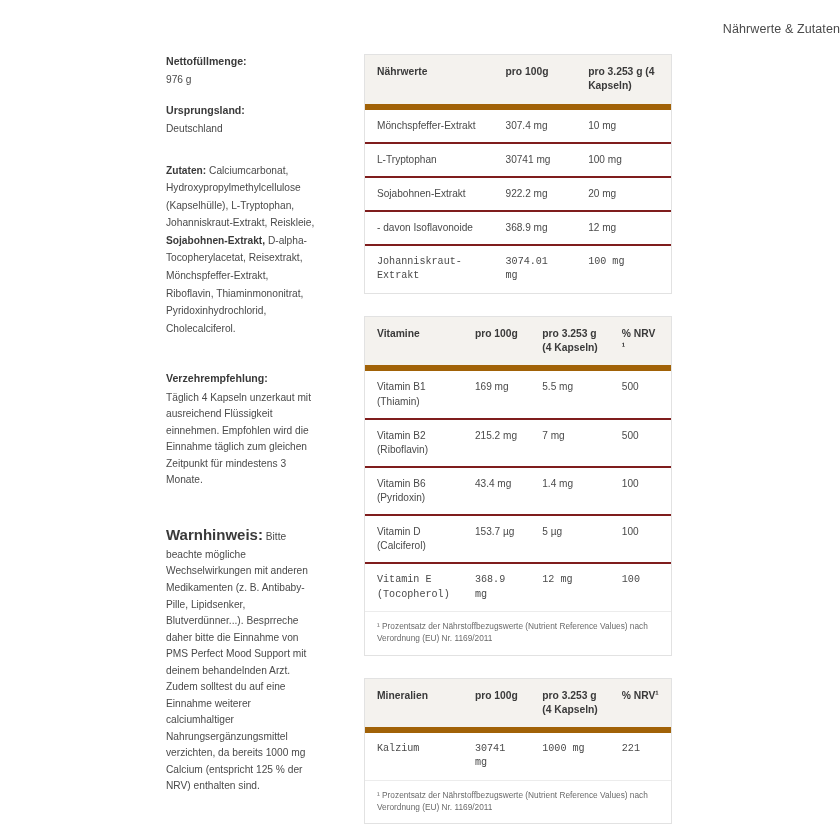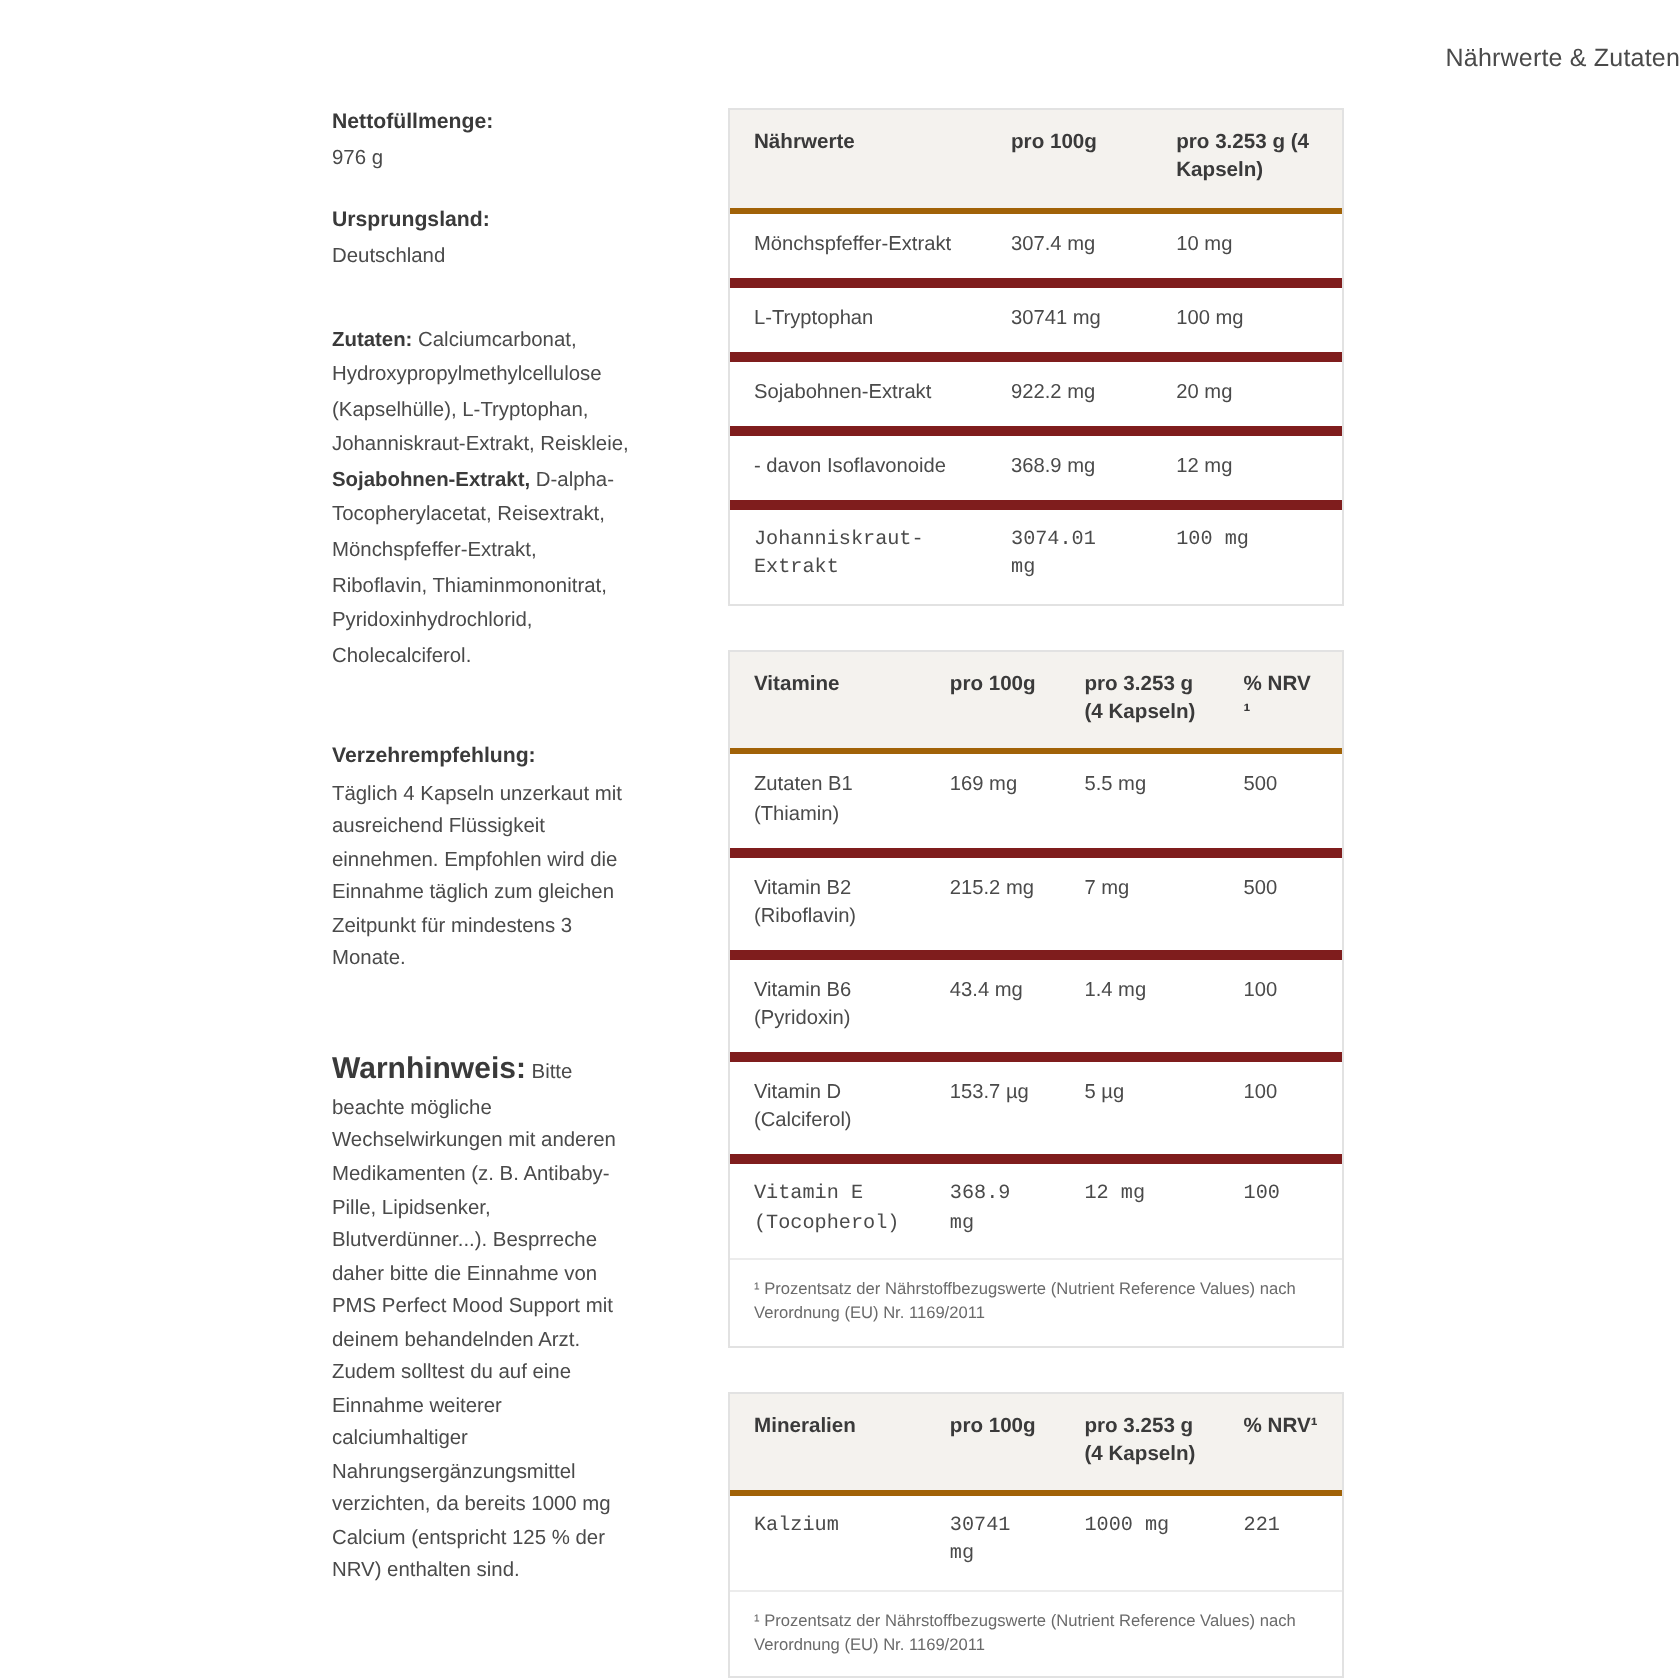--- a/index.html
+++ b/index.html
@@ -86,27 +86,27 @@
   }
   table.nt thead th {
     background: #f4f2ee;
     text-align: left;
     font-weight: bold;
     color: #3a3a3a;
     padding: 10px 12px;
     font-size: 10.3px;
     vertical-align: top;
     line-height: 1.4;
-    border-bottom: 3px solid #a16207;
+    border-bottom: 6px solid #a16207;
     margin-left: 12px;
   }
   table.nt tbody td {
     padding: 9px 12px;
     color: #4a4a4a;
-    border-bottom: 5px solid #7f1d1d;
+    border-bottom: 2px solid #7f1d1d;
     vertical-align: top;
     line-height: 1.4;
   }
   table.nt tbody tr:last-child td { border-bottom: none; font-family: Liberation Mono, monospace; }
   .col-a { width: 42%; }
   .col-b { width: 27%; }
   .col-c { width: 31%; }
   .col-a3 { width: 32%; }
   .col-b3 { width: 22%; }
   .col-c3 { width: 26%; }
@@ -218,21 +218,21 @@
           <thead>
             <tr>
               <th class="col-a3">Vitamine</th>
               <th class="col-b3">pro 100g</th>
               <th class="col-c3">pro 3.253 g (4 Kapseln)</th>
               <th class="col-d3">% NRV ¹</th>
             </tr>
           </thead>
           <tbody>
             <tr>
-              <td>Zutaten B1 (Thiamin)</td>
+              <td>Vitamin B1 (Thiamin)</td>
               <td>169 mg</td>
               <td>5.5 mg</td>
               <td>500</td>
             </tr>
             <tr>
               <td>Vitamin B2 (Riboflavin)</td>
               <td>215.2 mg</td>
               <td>7 mg</td>
               <td>500</td>
             </tr>

